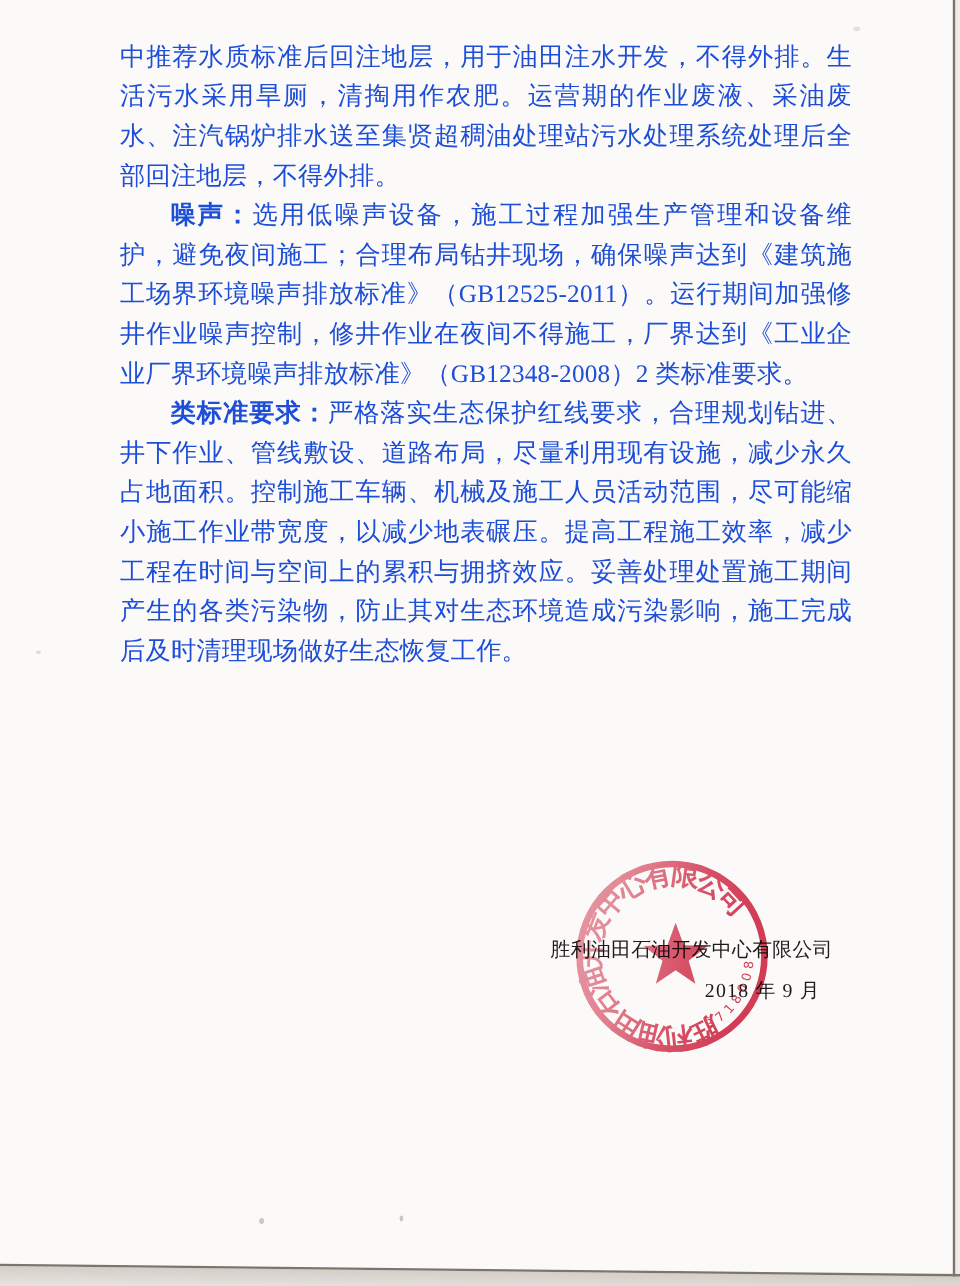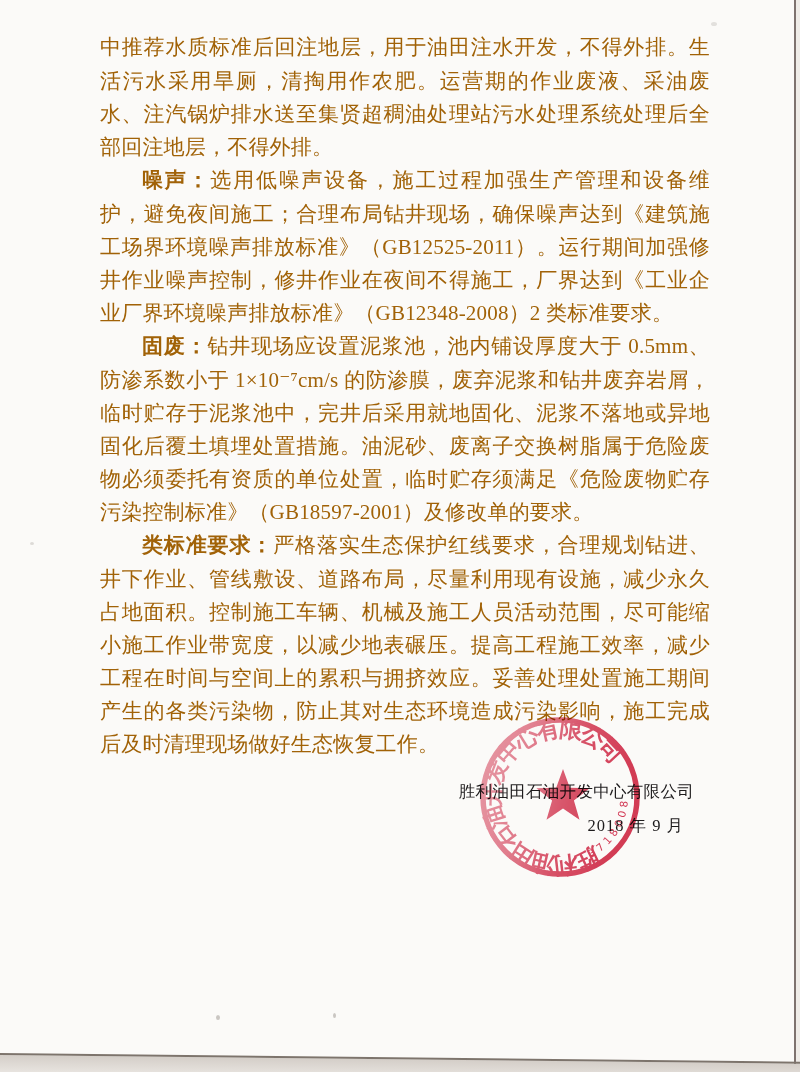--- a/index.html
+++ b/index.html
@@ -12,26 +12,26 @@
   }
   
   .content{
     position:absolute;left:100px;top:31px;width:610px;
   }
   .para{
     margin:0;
     font-size:21px;line-height:33px;
     text-align:justify;
     letter-spacing:0.2px;
-    color:#a16207;
+    color:#1d4ed8;
   }
   .para.indented{text-indent:2em;}
   .lead{
     font-weight:bold;
-    font-family:Liberation Mono, monospace;
+    font-family:Liberation Serif, serif;
   }
   
   .signature{
     position:absolute;top:781px;right:106px;
     text-align:right;
     font-size:16.5px;line-height:22px;
     color:#1d1b1c;
   }
   .signature .company{letter-spacing:0.3px;}
   .signature .date{margin-top:12px;margin-right:10px;letter-spacing:1px;}
@@ -65,21 +65,20 @@
   .speck.s2{left:333px;top:1013px;width:3px;height:5px;}
   .speck.s3{left:711px;top:22px;width:6px;height:4px;opacity:.25;}
   .speck.s4{left:30px;top:542px;width:4px;height:3px;opacity:.3;}
 </style>
 </head>
 <body>
 
 <div class="content">
   <p class="para"><span class="lead"></span><span>中推荐水质标准后回注地层，用于油田注水开发，不得外排。生活污水采用旱厕，清掏用作农肥。运营期的作业废液、采油废水、注汽锅炉排水送至集贤超稠油处理站污水处理系统处理后全部回注地层，不得外排。</span></p>
   <p class="para indented"><span class="lead">噪声：</span><span>选用低噪声设备，施工过程加强生产管理和设备维护，避免夜间施工；合理布局钻井现场，确保噪声达到《建筑施工场界环境噪声排放标准》（GB12525-2011）。运行期间加强修井作业噪声控制，修井作业在夜间不得施工，厂界达到《工业企业厂界环境噪声排放标准》（GB12348-2008）2 类标准要求。</span></p>
-  <p class="para indented"><span class="lead">固废：</span><span>钻井现场应设置泥浆池，池内铺设厚度大于 0.5mm、防渗系数小于 1×10⁻⁷cm/s 的防渗膜，废弃泥浆和钻井废弃岩屑，临时贮存于泥浆池中，完井后采用就地固化、泥浆不落地或异地固化后覆土填埋处置措施。油泥砂、废离子交换树脂属于危险废物必须委托有资质的单位处置，临时贮存须满足《危险废物贮存污染控制标准》（GB18597-2001）及修改单的要求。</span></p>
   <p class="para indented"><span class="lead">类标准要求：</span><span>严格落实生态保护红线要求，合理规划钻进、井下作业、管线敷设、道路布局，尽量利用现有设施，减少永久占地面积。控制施工车辆、机械及施工人员活动范围，尽可能缩小施工作业带宽度，以减少地表碾压。提高工程施工效率，减少工程在时间与空间上的累积与拥挤效应。妥善处理处置施工期间产生的各类污染物，防止其对生态环境造成污染影响，施工完成后及时清理现场做好生态恢复工作。</span></p>
 </div>
 
 <div class="signature">
   <div class="company">胜利油田石油开发中心有限公司</div>
   <div class="date">2018 年 9 月</div>
 </div>
 
 <svg class="stamp" viewBox="0 0 220 220" xmlns="http://www.w3.org/2000/svg" aria-hidden="true">
   <defs>

